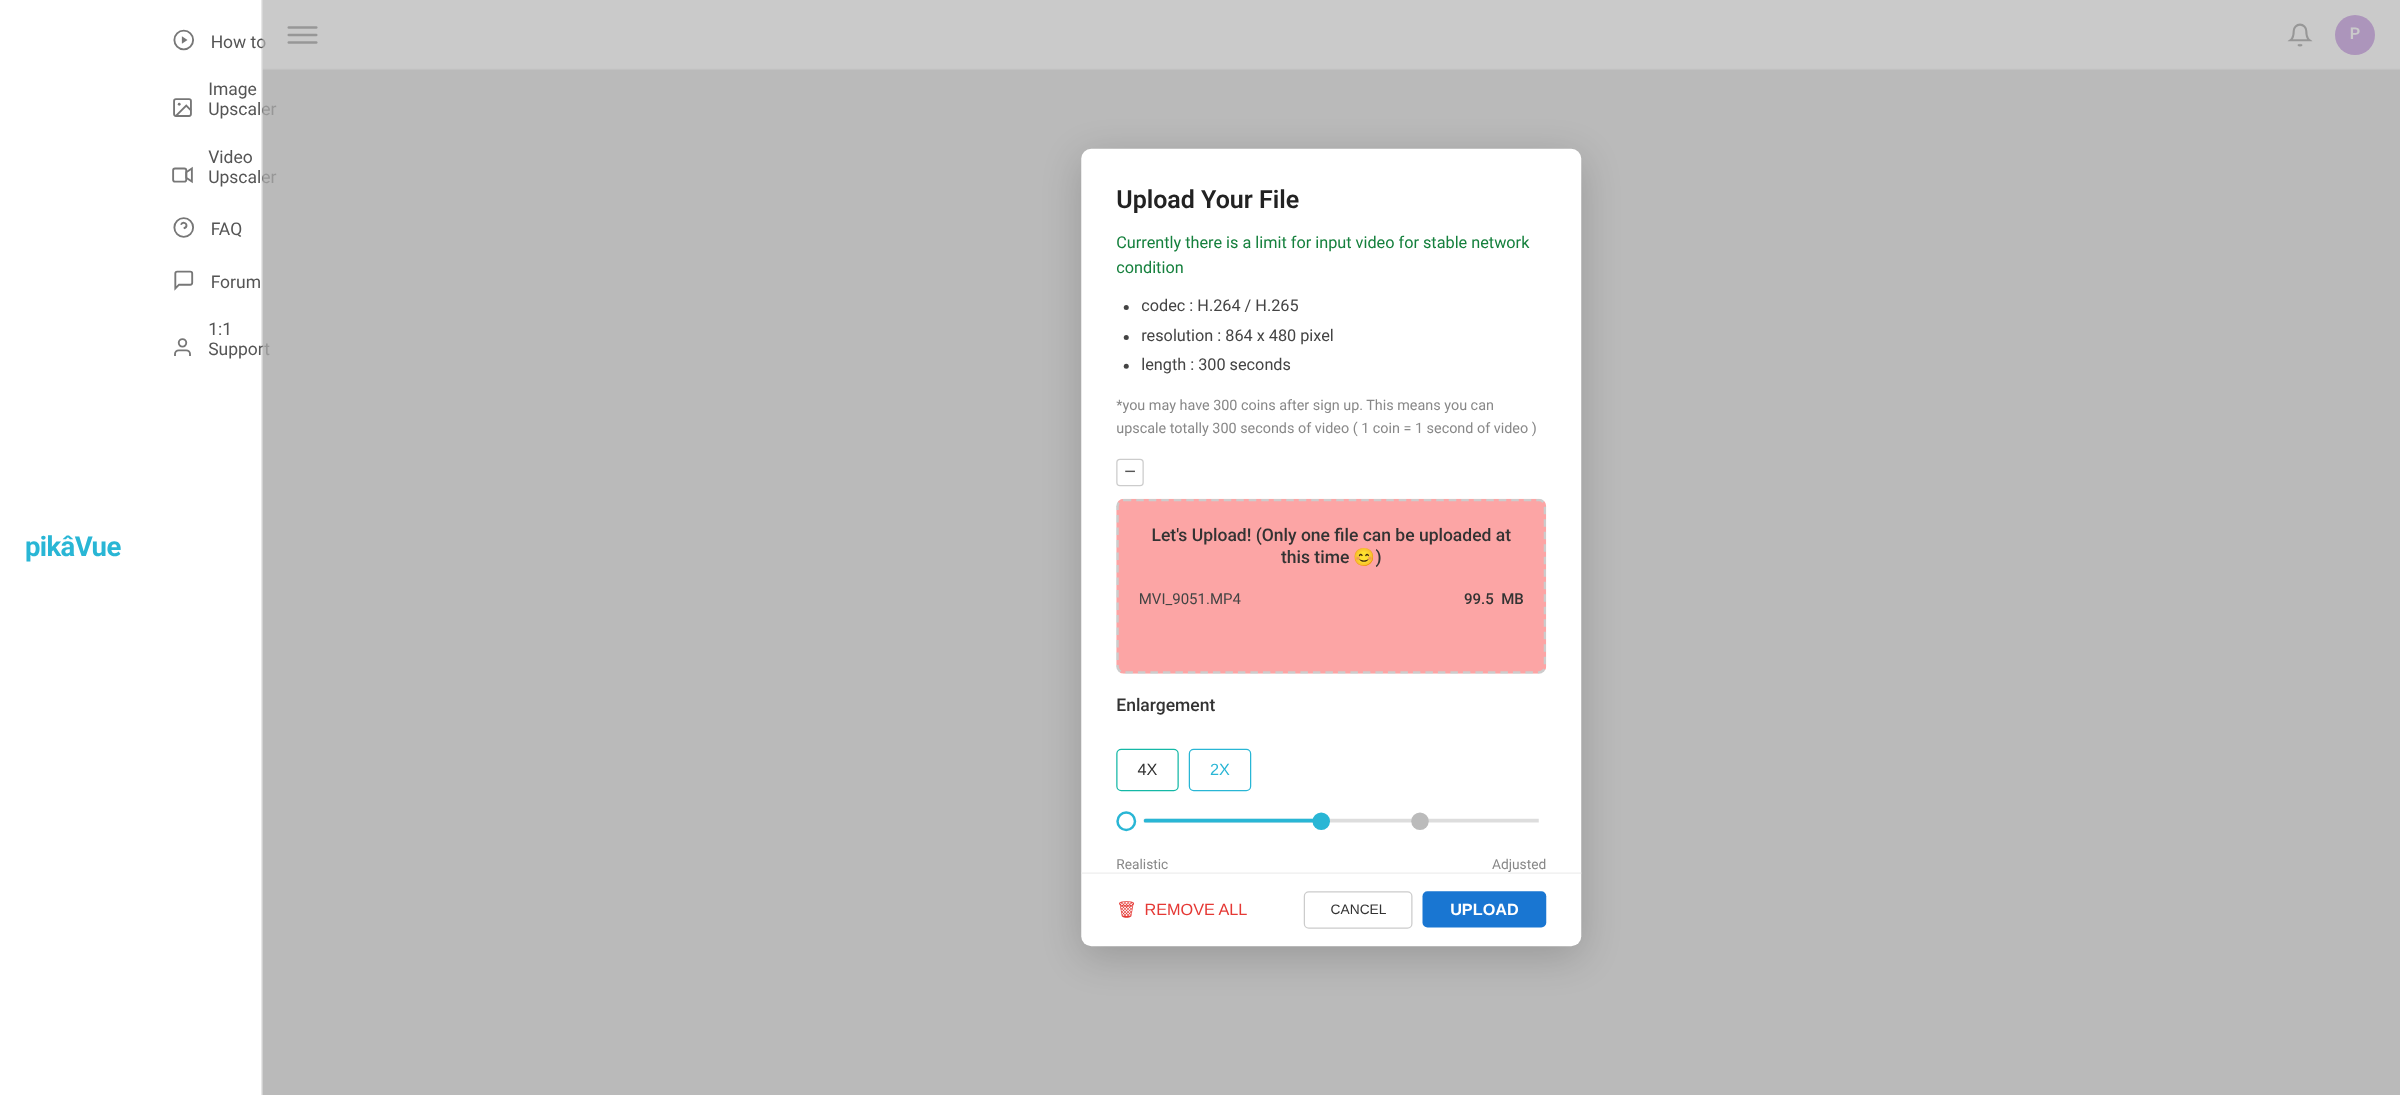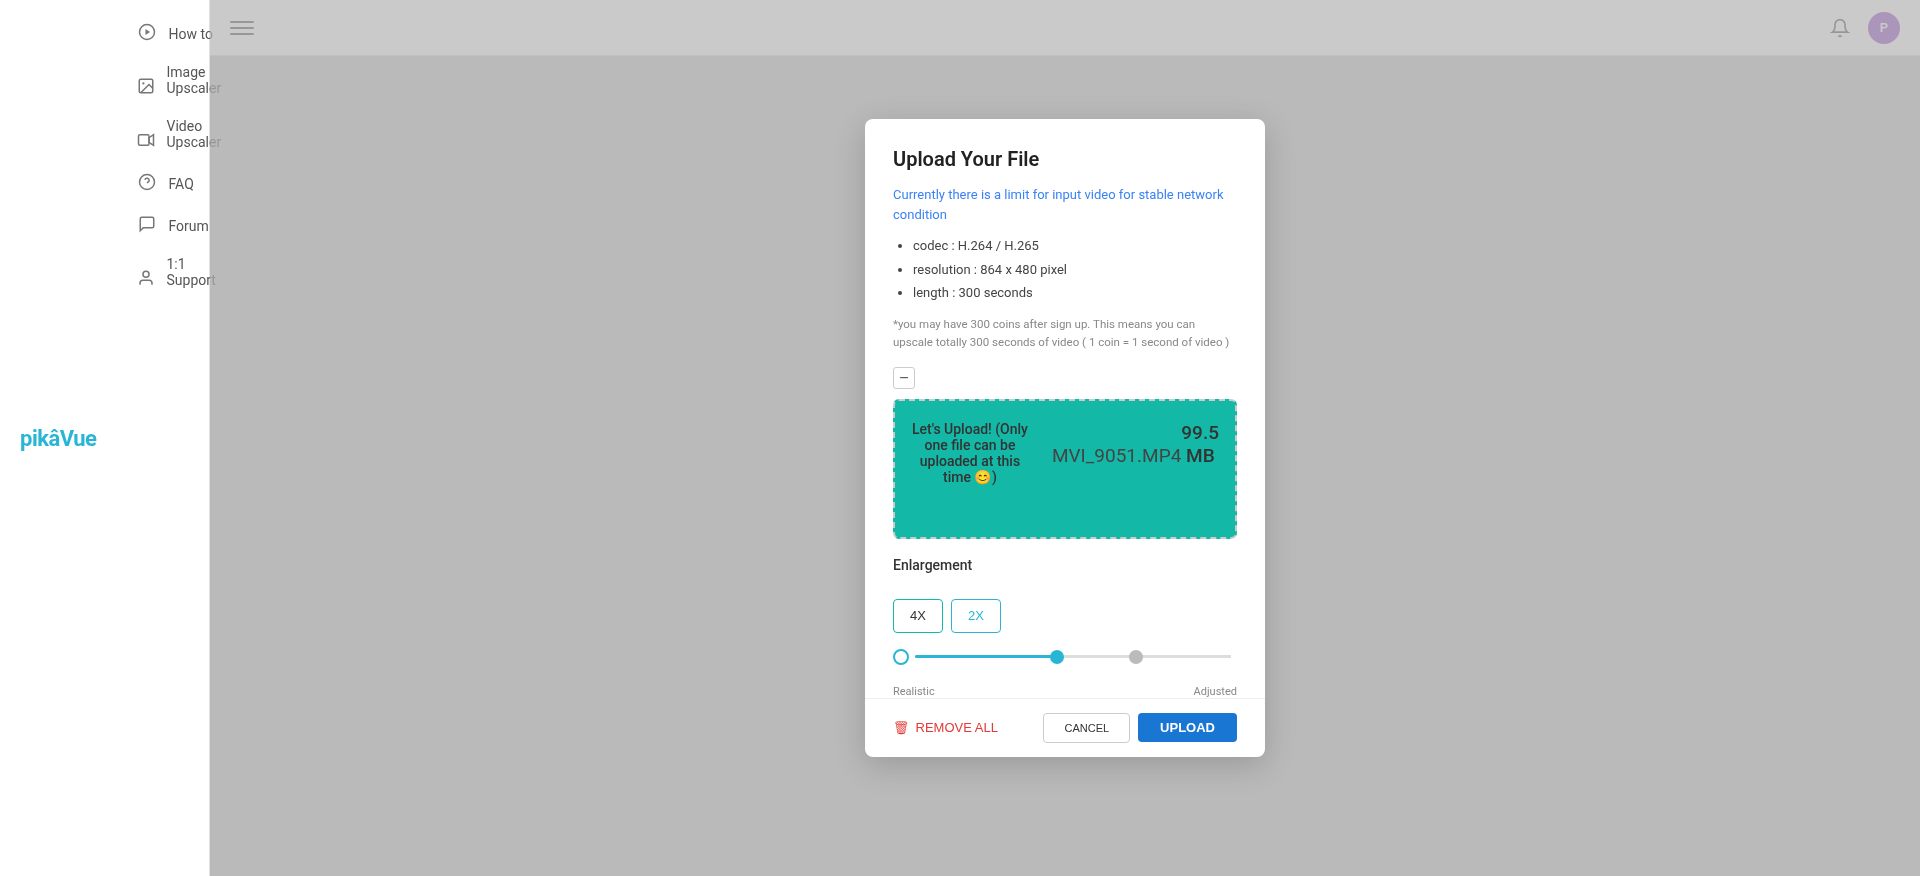--- a/index.html
+++ b/index.html
@@ -163,21 +163,21 @@
 
     .modal-title {
       font-size: 20px;
       font-weight: 600;
       color: #222;
       margin-bottom: 14px;
     }
 
     .modal-desc {
       font-size: 13px;
-      color: #3b82f6;
+      color: #15803d;
       line-height: 1.5;
       margin-bottom: 10px;
     }
 
     .modal-list {
       list-style: disc;
       padding-left: 20px;
       margin-bottom: 12px;
     }
 
@@ -206,46 +206,46 @@
       font-size: 16px;
       color: #555;
       background: white;
       margin-bottom: 10px;
     }
 
     
     .upload-zone {
       border: 2px dashed #ccc;
       border-radius: 6px;
-      background: #14b8a6;
+      background: #fca5a5;
       padding: 20px 16px;
       min-height: 140px;
       display: flex;
-      flex-direction: row;
+      flex-direction: column;
       align-items: flex-start;
-      gap: 23px;
+      gap: 10px;
       margin-bottom: 18px;
     }
 
     .upload-zone-title {
       font-size: 14px;
       font-weight: 500;
       color: #333;
       text-align: center;
       width: 100%;
       text-align: center;
       margin-bottom: 8px;
     }
 
     .file-row {
       display: flex;
       align-items: flex-end;
       justify-content: space-between;
       width: 100%;
-      font-size: 19px;
+      font-size: 12px;
       color: #555;
     }
 
     .file-name {
       color: #444;
     }
 
     .file-size {
       color: #333;
       font-weight: 500;

